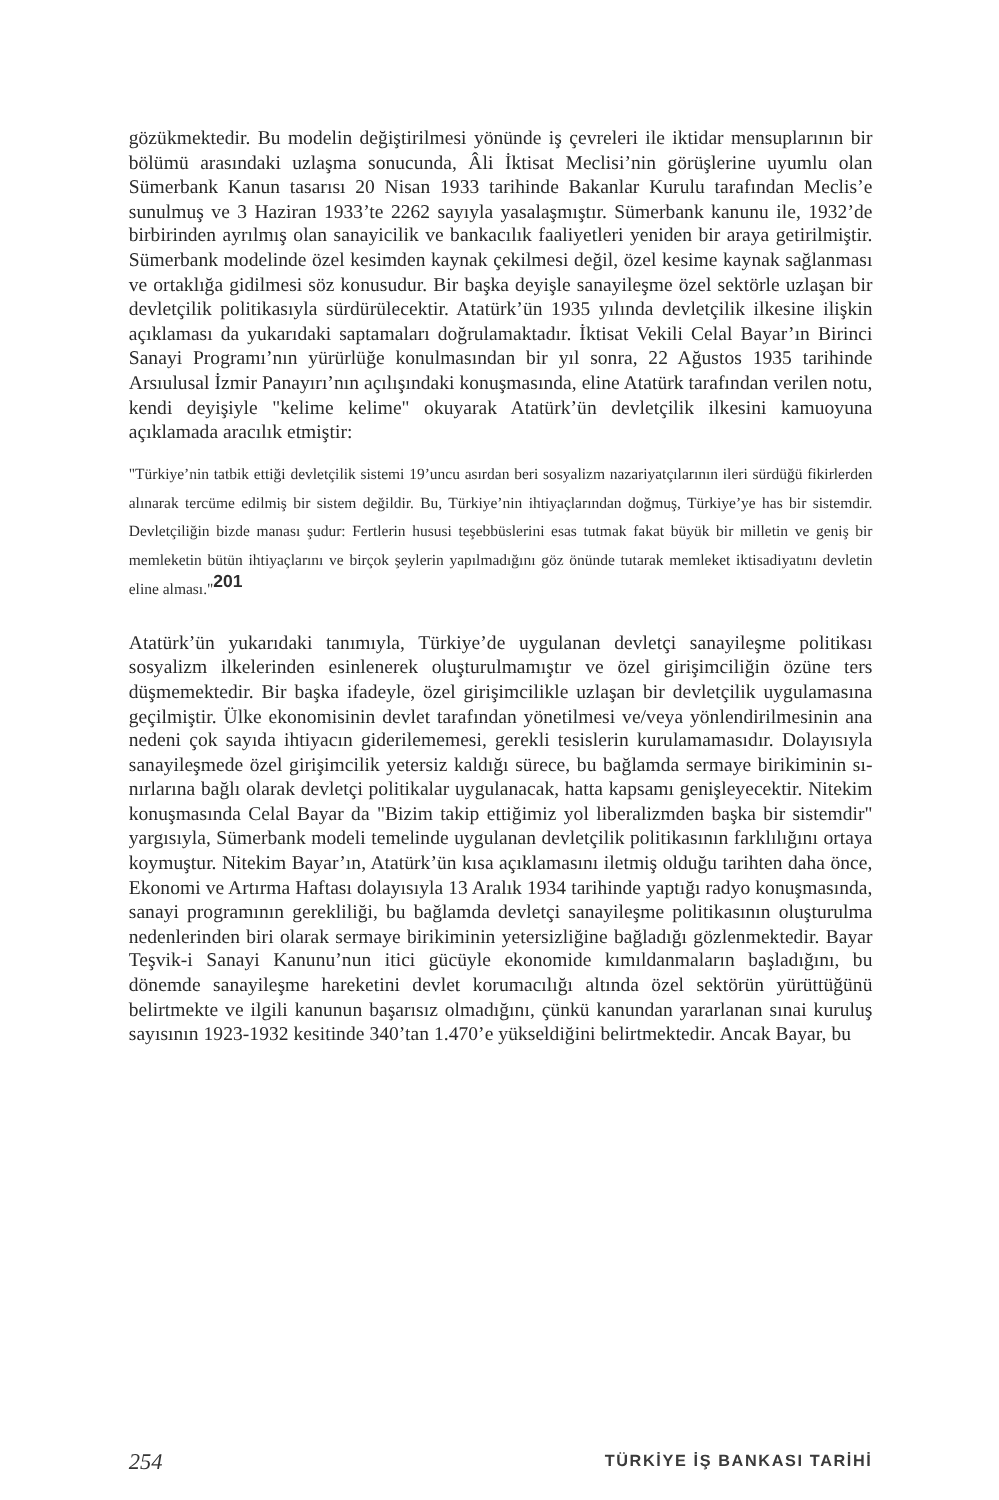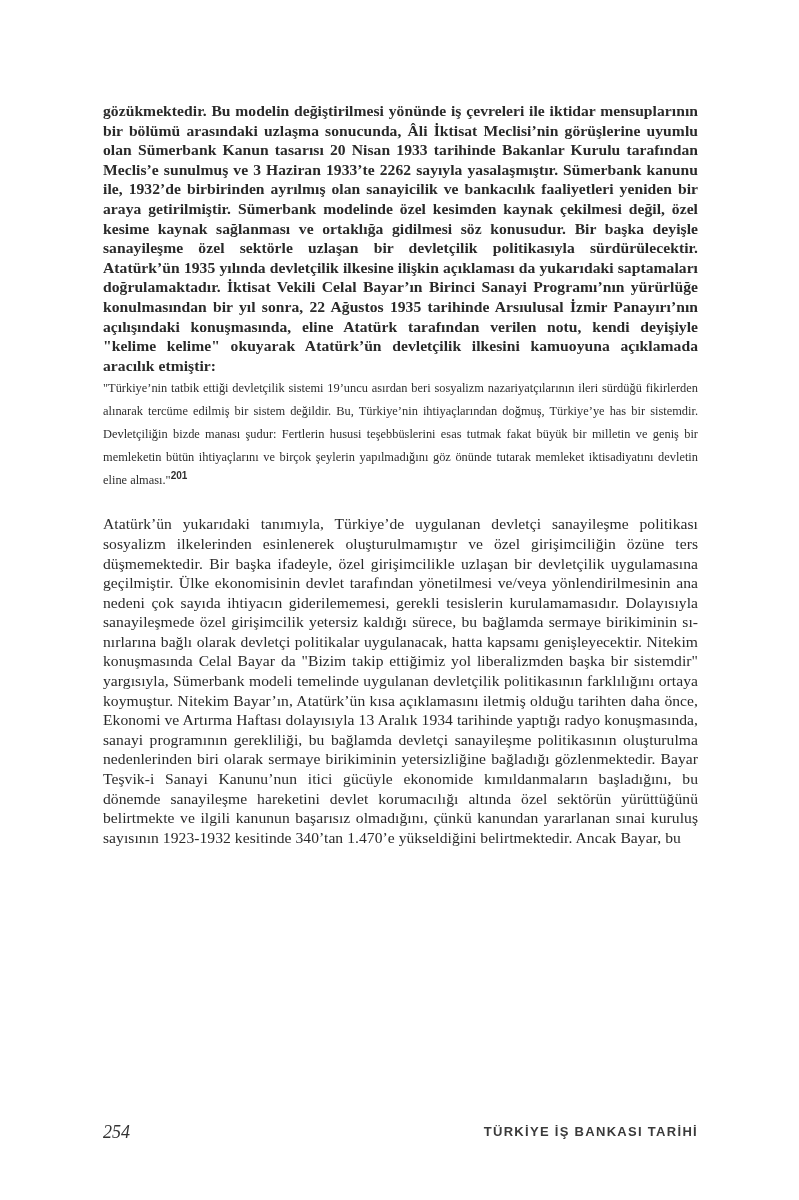--- a/index.html
+++ b/index.html
@@ -25,45 +25,44 @@
       font-family: "Liberation Serif", "DejaVu Serif", serif;
       font-size: 15.6px;
       line-height: 19.6px;
       text-align: justify;
       text-align-last: left;
       margin: 0;
       hyphens: manual;
       letter-spacing: 0.05px;
     }
     .para.first {
-      margin-bottom: 2px;
-      font-weight: bold;
+      margin-bottom: 12px;
     }
     .quote {
       font-family: "Liberation Serif", "DejaVu Serif", serif;
       font-size: 12.4px;
       line-height: 23px;
       text-align: justify;
       text-align-last: left;
       margin: 0 0 22px 0;
       color: #2e2e2e;
     }
     .fnref {
       font-family: "Liberation Sans", "DejaVu Sans", sans-serif;
       font-weight: bold;
-      font-size: 10px;
+      font-size: 14px;
       vertical-align: super;
       line-height: 0;
     }
     .para.second {
       margin-top: 16px;
     }
     .footer {
       position: absolute;
-      top: 1118px;
+      top: 1155px;
       left: 103px;
       width: 595px;
       height: 30px;
     }
     .page-number {
       position: absolute;
       left: 0;
       top: 4px;
       font-family: "Liberation Serif", "DejaVu Serif", serif;
       font-style: italic;

